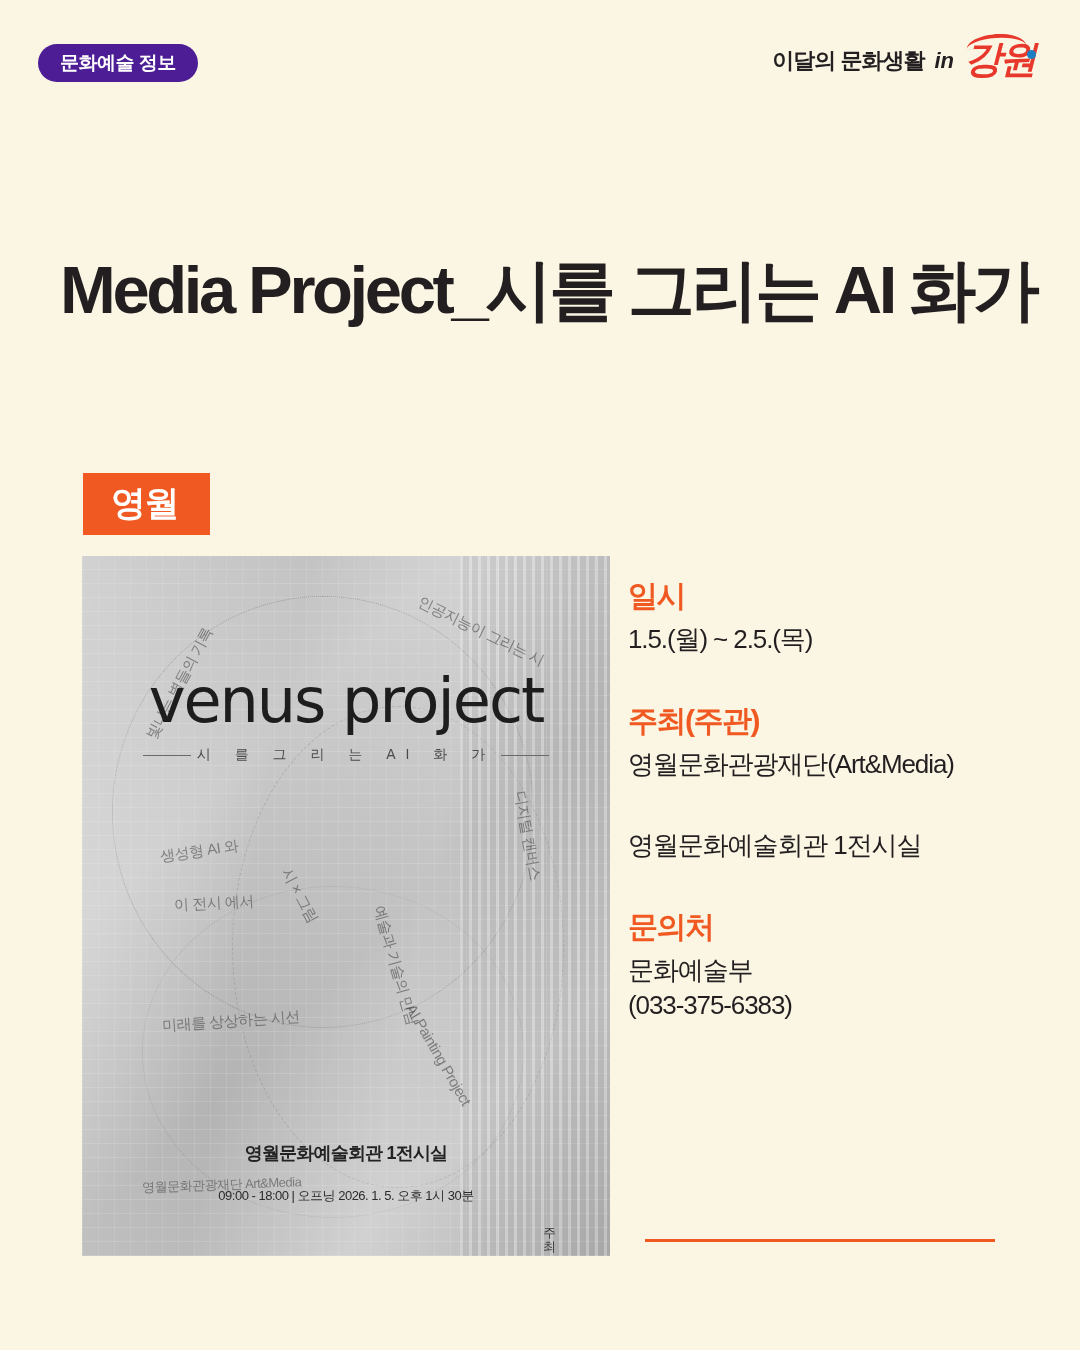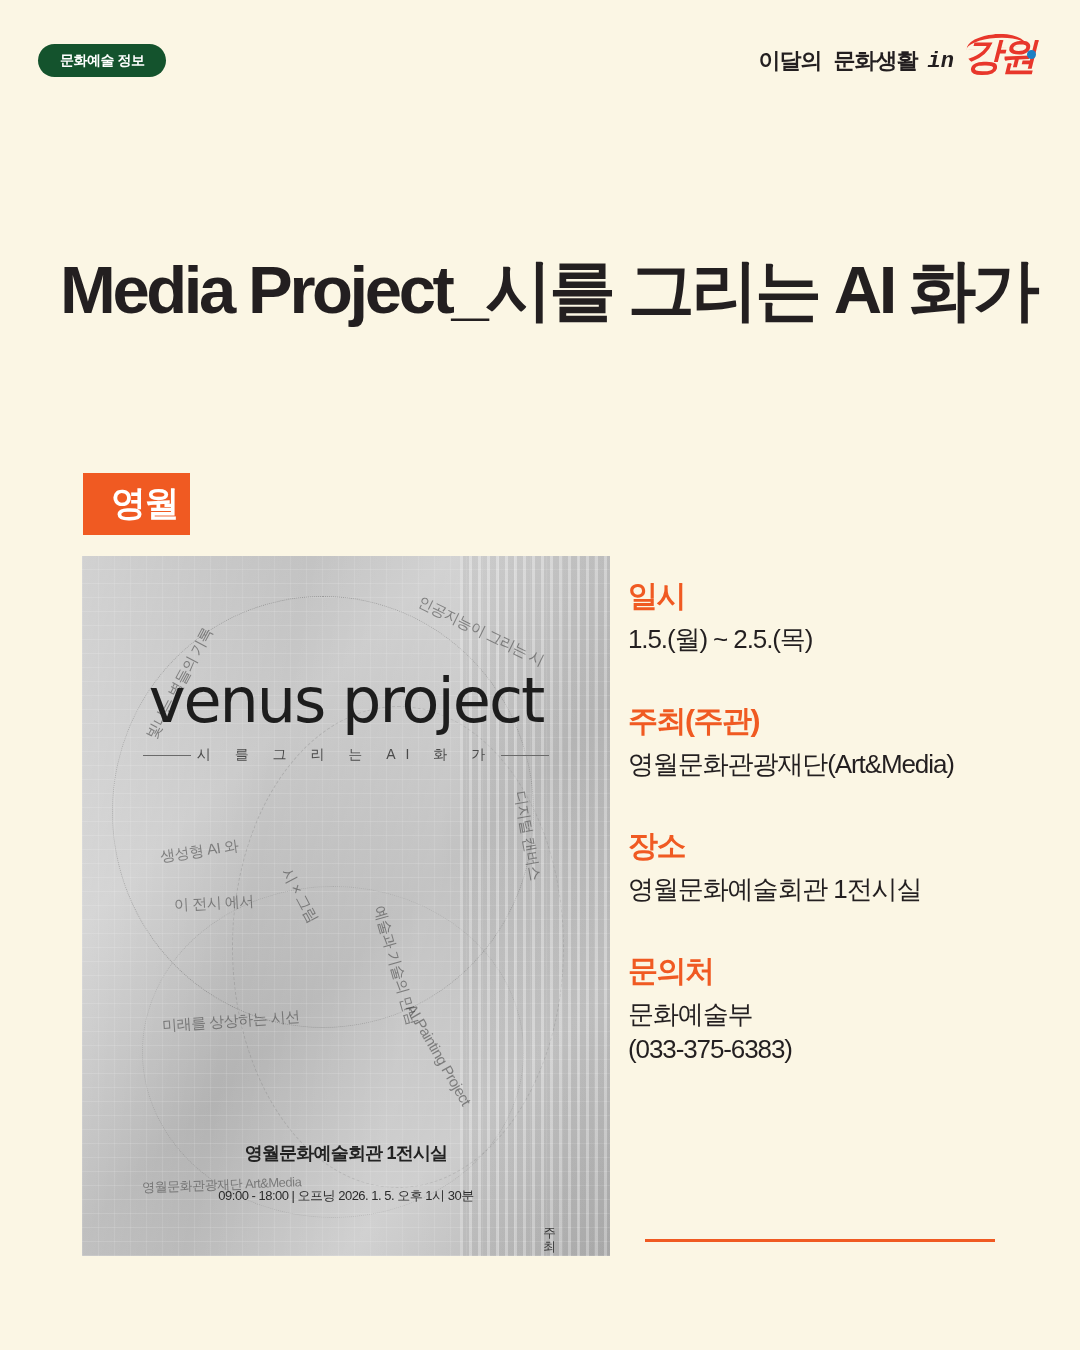--- a/index.html
+++ b/index.html
@@ -21,37 +21,36 @@
     position: absolute;
     top: 0;
     left: 0;
     width: 1080px;
     height: 110px;
   }
   .badge-pill {
     position: absolute;
     left: 38px;
     top: 44px;
-    background: #14532d;
+    background: #4c1d95;
     color: #ffffff;
-    font-size: 14px;
+    font-size: 19px;
     font-weight: bold;
     letter-spacing: -0.5px;
     padding: 9px 22px 10px 22px;
     border-radius: 20px;
     line-height: 1;
   }
   .header-right {
     position: absolute;
     right: 38px;
     top: 38px;
     display: flex;
     align-items: center;
     gap: 10px;
-    font-family: Liberation Mono, monospace;
   }
   .header-right .hr-text {
     font-size: 22px;
     font-weight: bold;
     color: #231f20;
     letter-spacing: -1px;
   }
   .header-right .hr-in {
     font-size: 22px;
     font-weight: bold;
@@ -111,21 +110,21 @@
   .region-tag {
     position: absolute;
     left: 83px;
     top: 473px;
     background: #f05a22;
     color: #ffffff;
     font-size: 35px;
     font-weight: bold;
     letter-spacing: -1.5px;
     line-height: 1;
-    padding: 12px 12px 15px 28px;
+    padding: 12px 32px 15px 28px;
   }
 
   
   .poster {
     position: absolute;
     left: 82px;
     top: 556px;
     width: 528px;
     height: 700px;
     background: linear-gradient(135deg, #b9b9b9 0%, #c9c9c9 30%, #b3b3b3 55%, #c4c4c4 78%, #aeaeae 100%);
@@ -334,21 +333,20 @@
 <div class="details">
   <div class="detail-block">
     <div class="detail-label">일시</div>
     <div class="detail-value">1.5.(월) ~ 2.5.(목)</div>
   </div>
   <div class="detail-block">
     <div class="detail-label">주최(주관)</div>
     <div class="detail-value">영월문화관광재단(Art&amp;Media)</div>
   </div>
   <div class="detail-block">
-    <div class="detail-label">장소</div>
     <div class="detail-value">영월문화예술회관 1전시실</div>
   </div>
   <div class="detail-block">
     <div class="detail-label">문의처</div>
     <div class="detail-value" style="white-space: pre-line;">문화예술부
 (033-375-6383)</div>
   </div>
 </div>
 <div class="detail-rule"></div>
 

